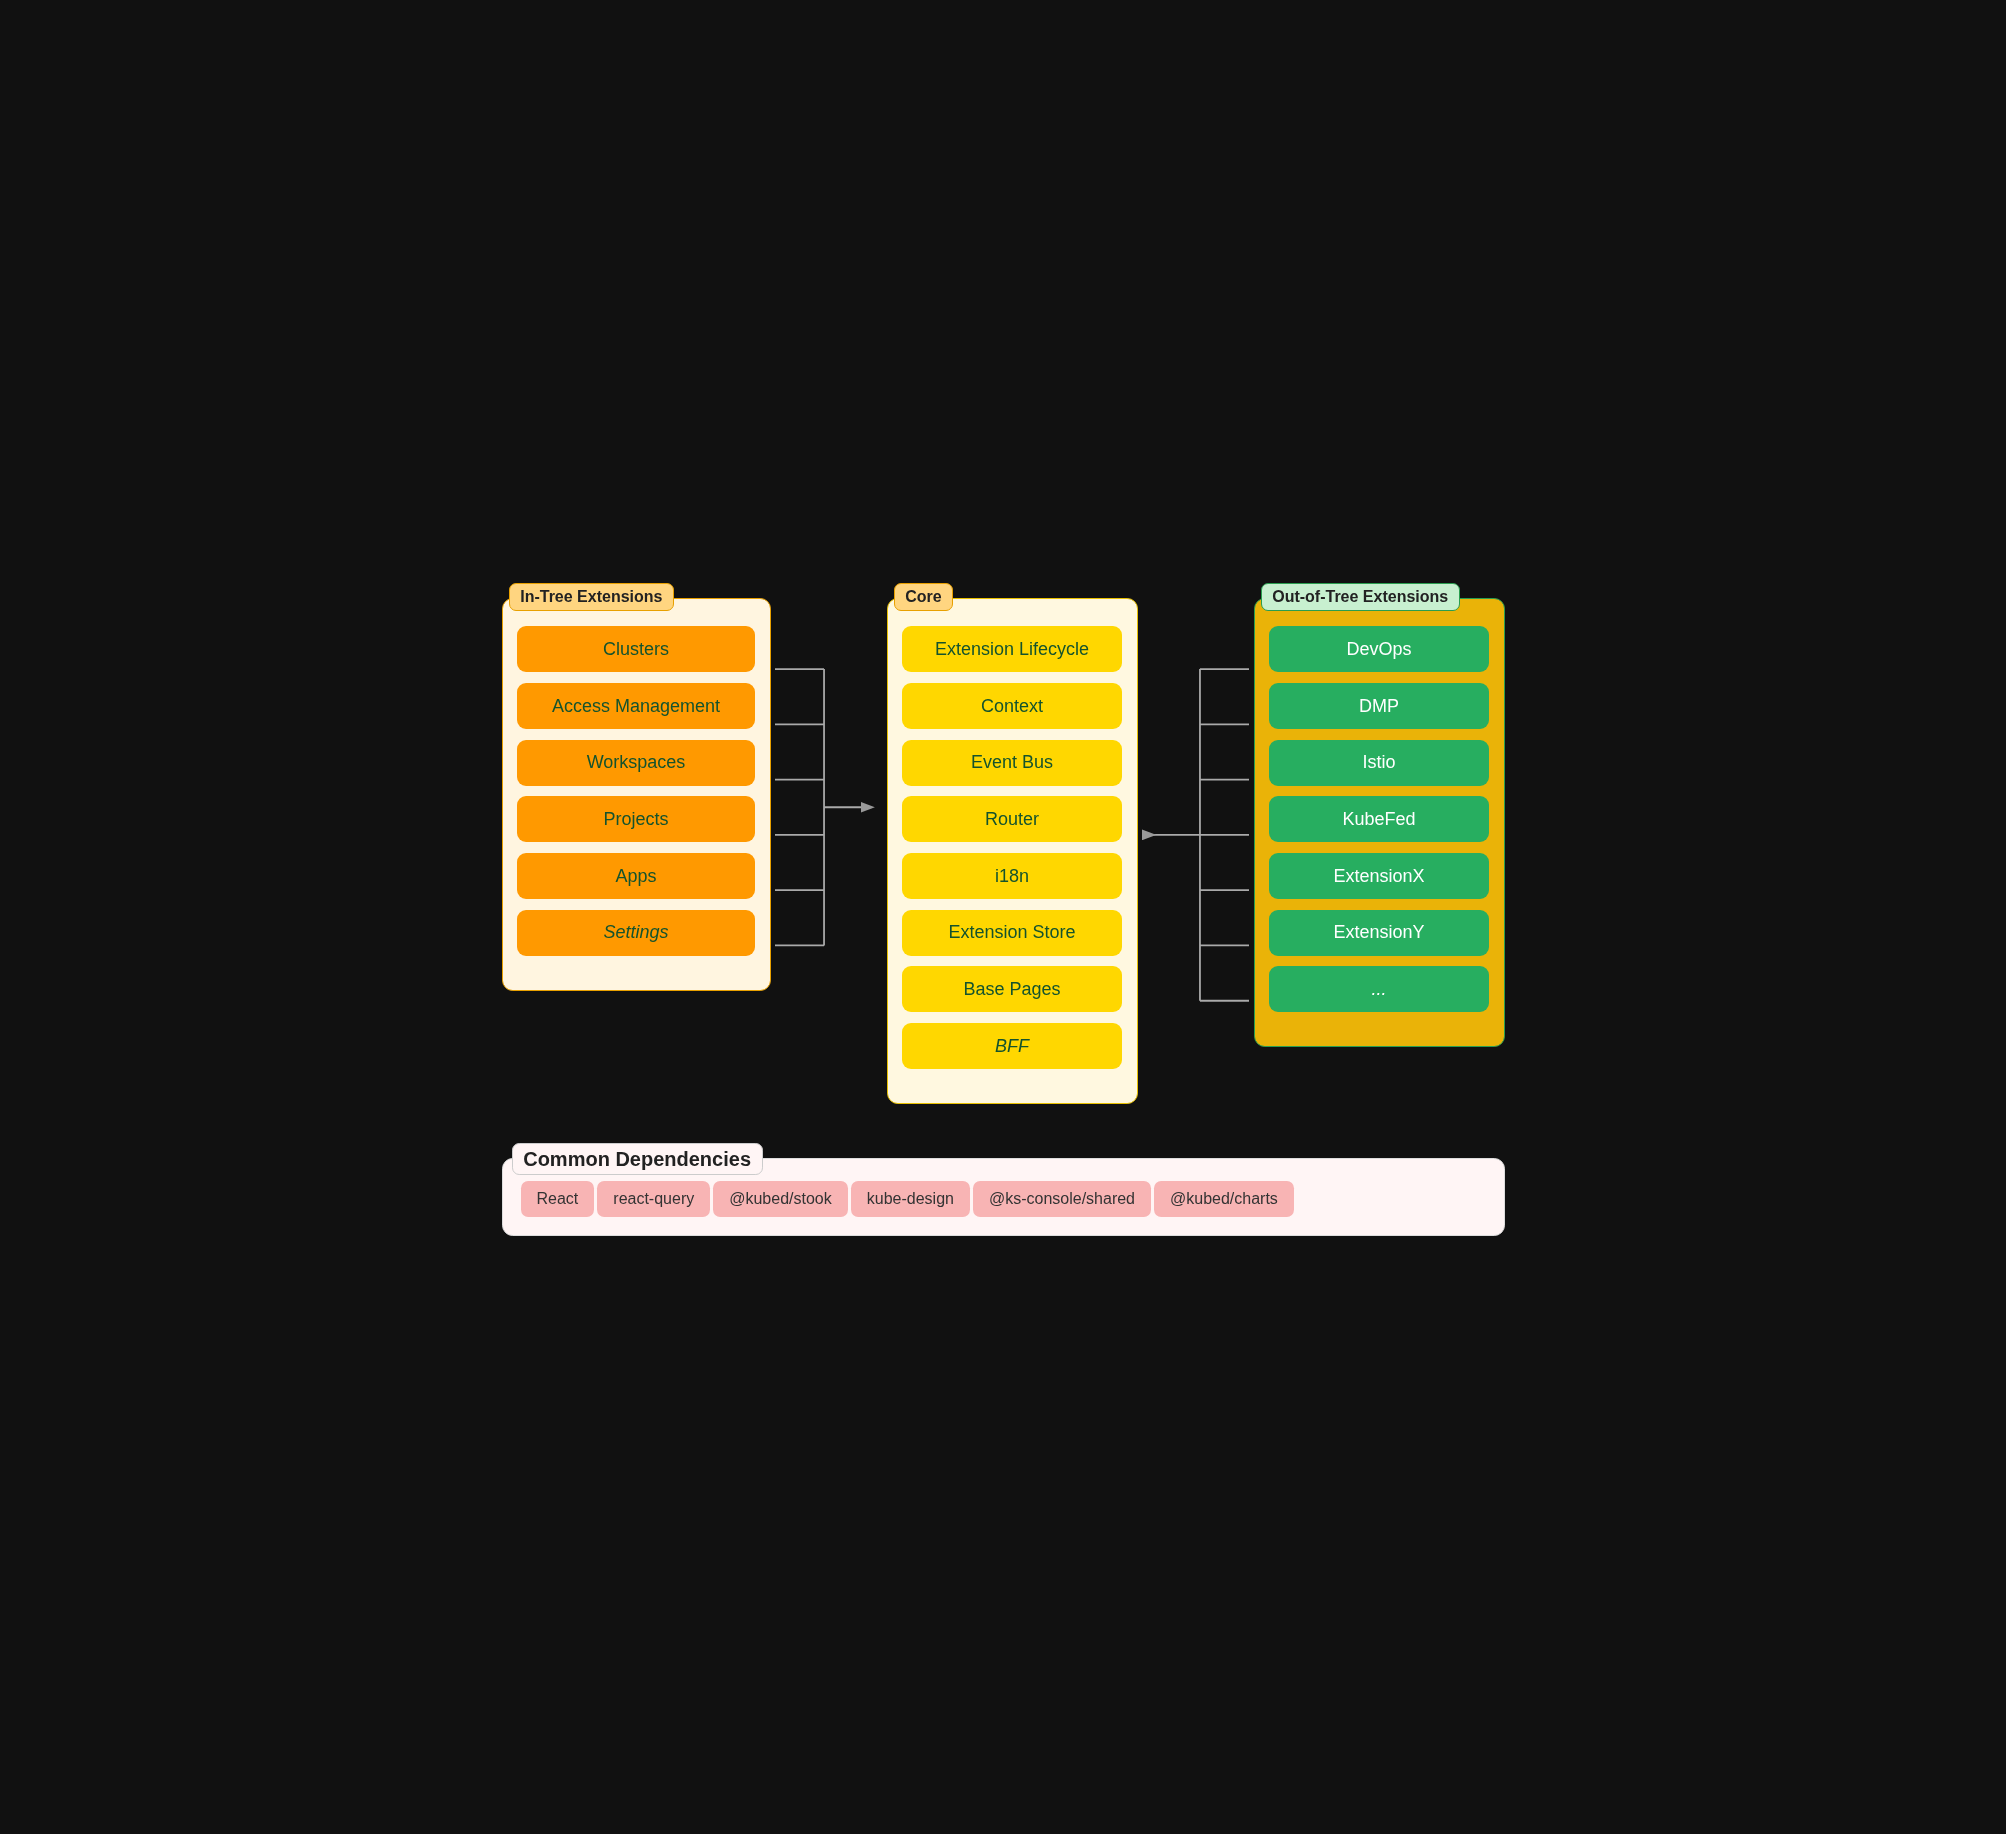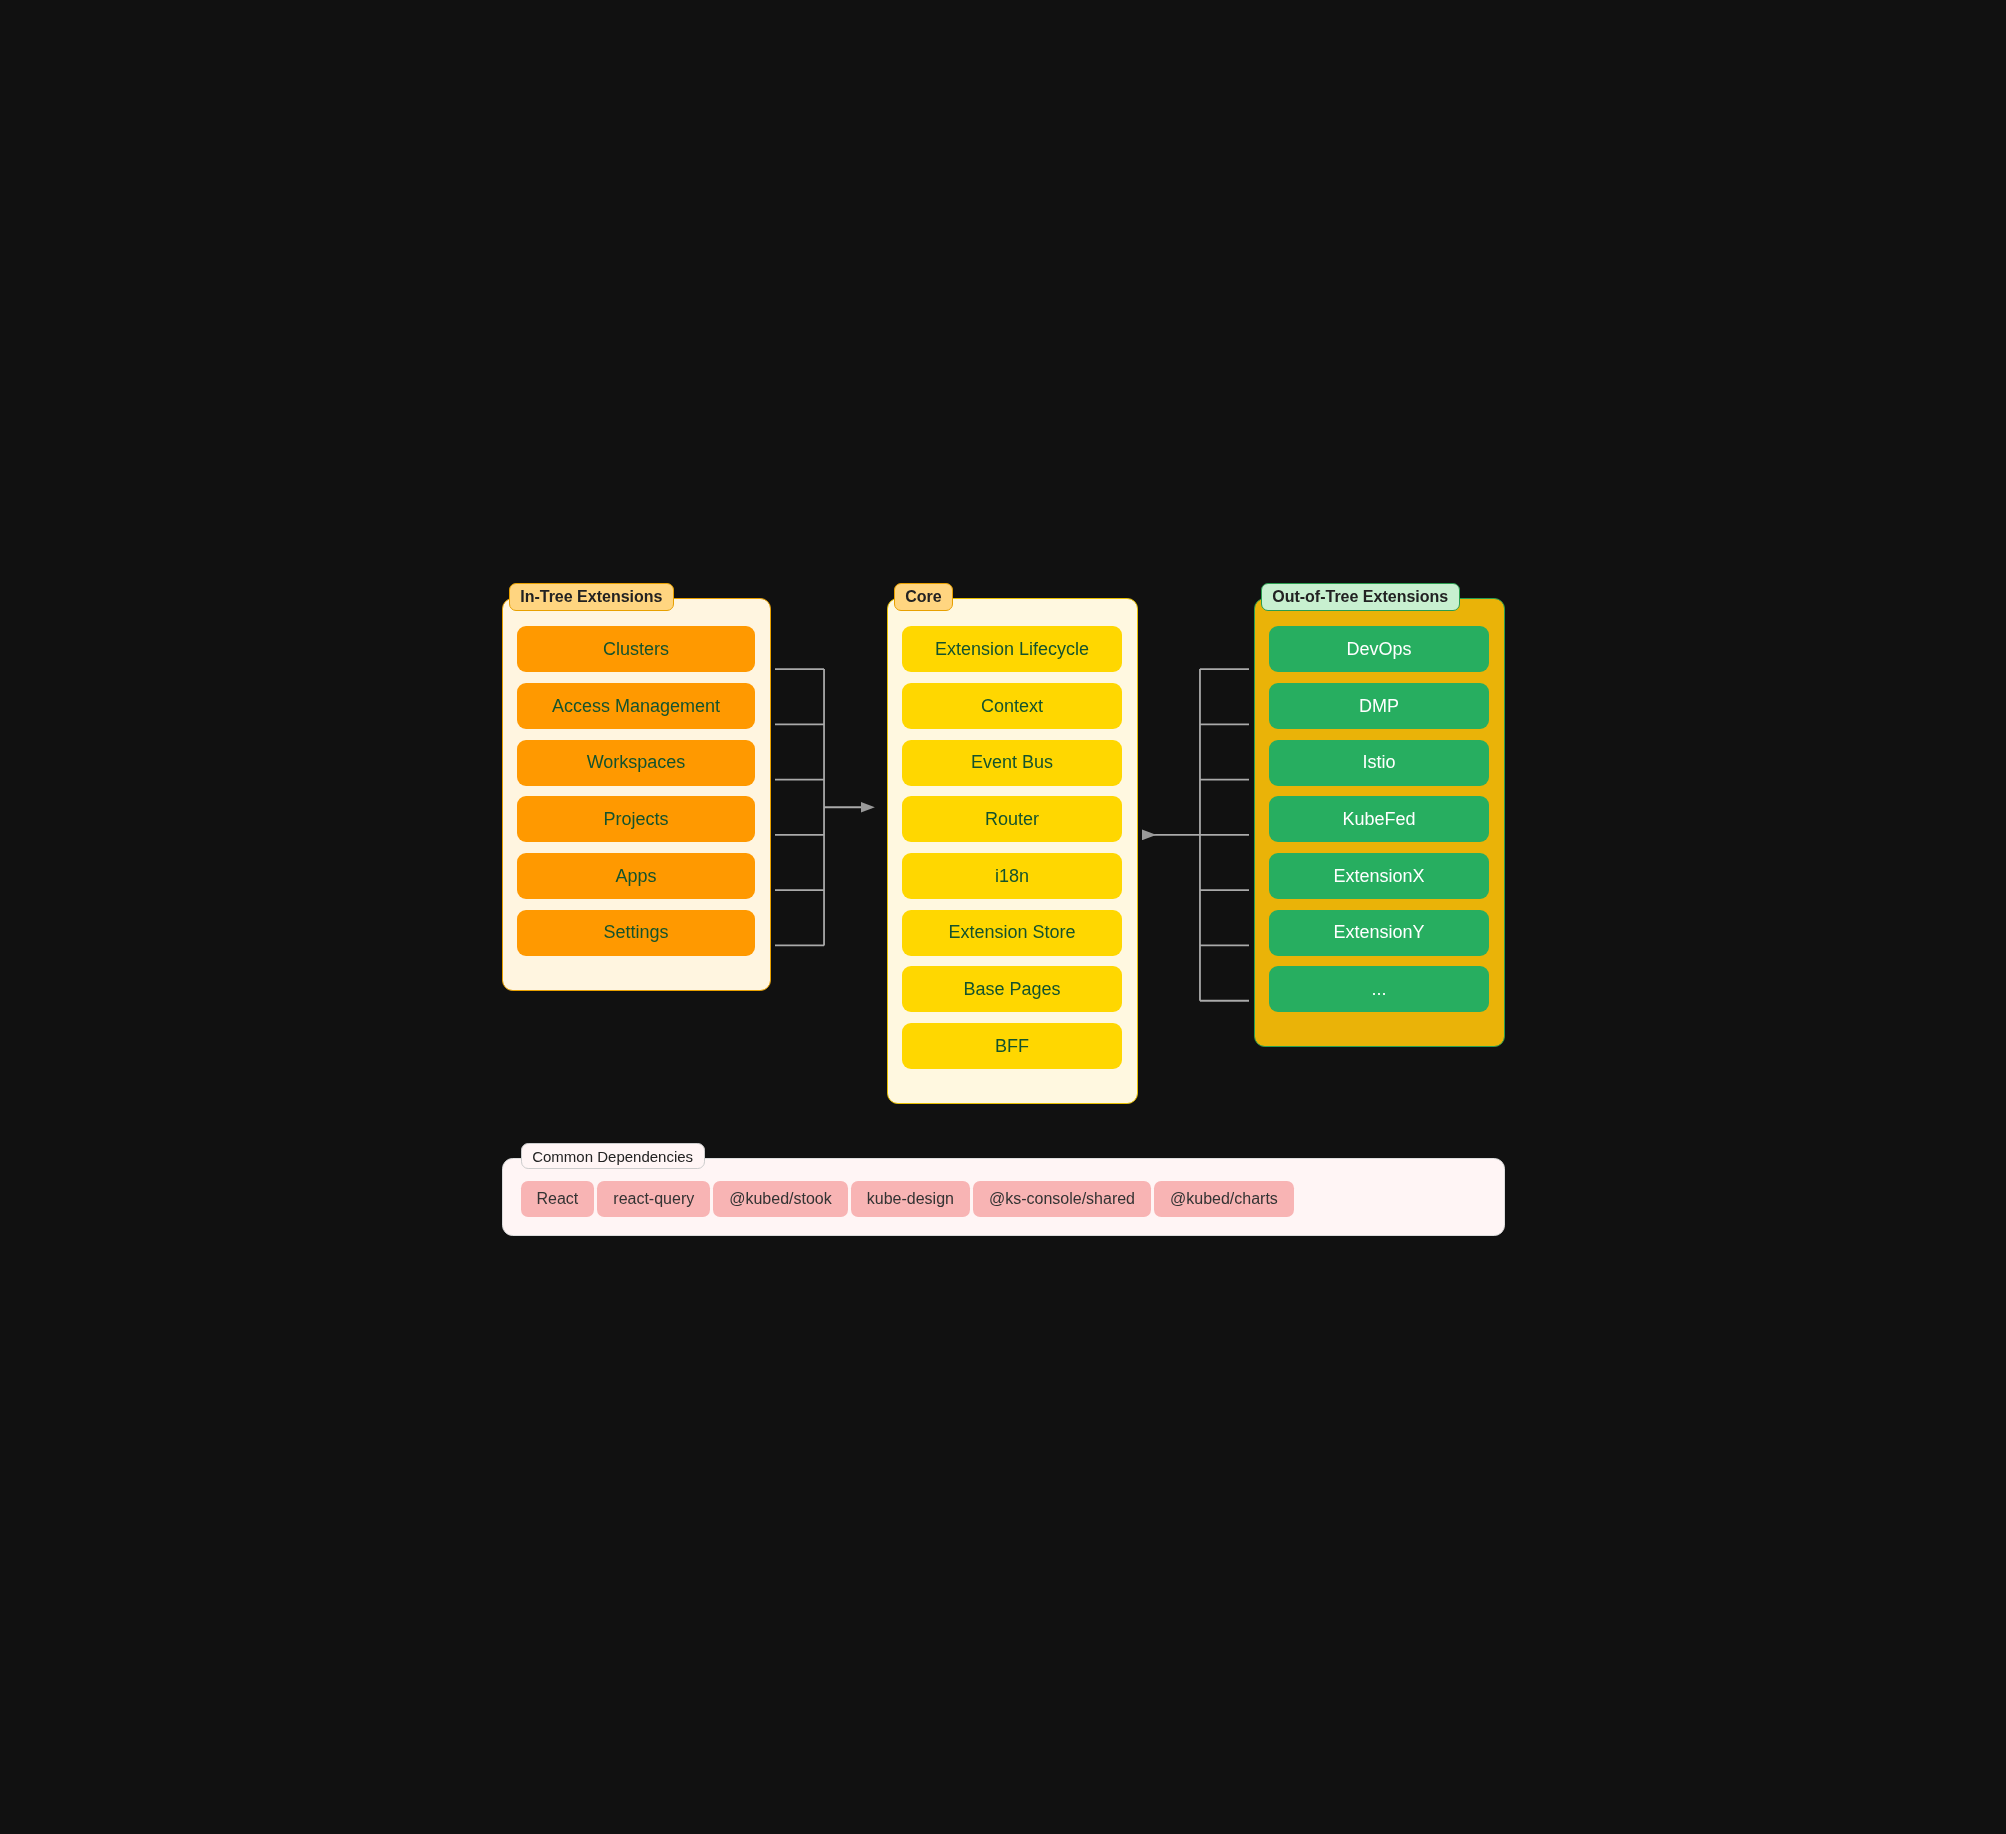--- a/index.html
+++ b/index.html
@@ -71,21 +71,21 @@
     
     .item-pill {
       border-radius: 9px;
       padding: 12.5px 18px;
       text-align: center;
       font-size: 18px;
       font-weight: 500;
       margin-bottom: 10.7px;
       color: #14532d;
     }
-    .item-pill:last-child { margin-bottom: 16px; }
+    .item-pill:last-child { margin-bottom: 16px; font-style: italic; }
     .orange-pill { background: #f90; }
     .yellow-pill { background: #ffd700; }
     .green-pill { background: #27ae60; color: #fff; }
 
     
     .bottom-section {
       display: flex;
       gap: 36px;
       align-items: flex-start;
     }
@@ -93,23 +93,23 @@
       background: #fff5f5;
       border: 1.8px solid #ddd;
       border-radius: 10.7px;
       padding: 21.5px 18px 18px;
       position: relative;
       flex: 1;
     }
     .dep-title {
       position: absolute;
       top: -16px;
-      left: 18px;
-      font-size: 15px;
-      font-weight: 400;
+      left: 9px;
+      font-size: 20px;
+      font-weight: 700;
       background: #fff5f5;
       border: 1.8px solid #ccc;
       border-radius: 7.2px;
       padding: 3.6px 10.7px;
       color: #222;
     }
     .dep-tags {
       display: flex;
       flex-wrap: wrap;
       gap: 3px;

